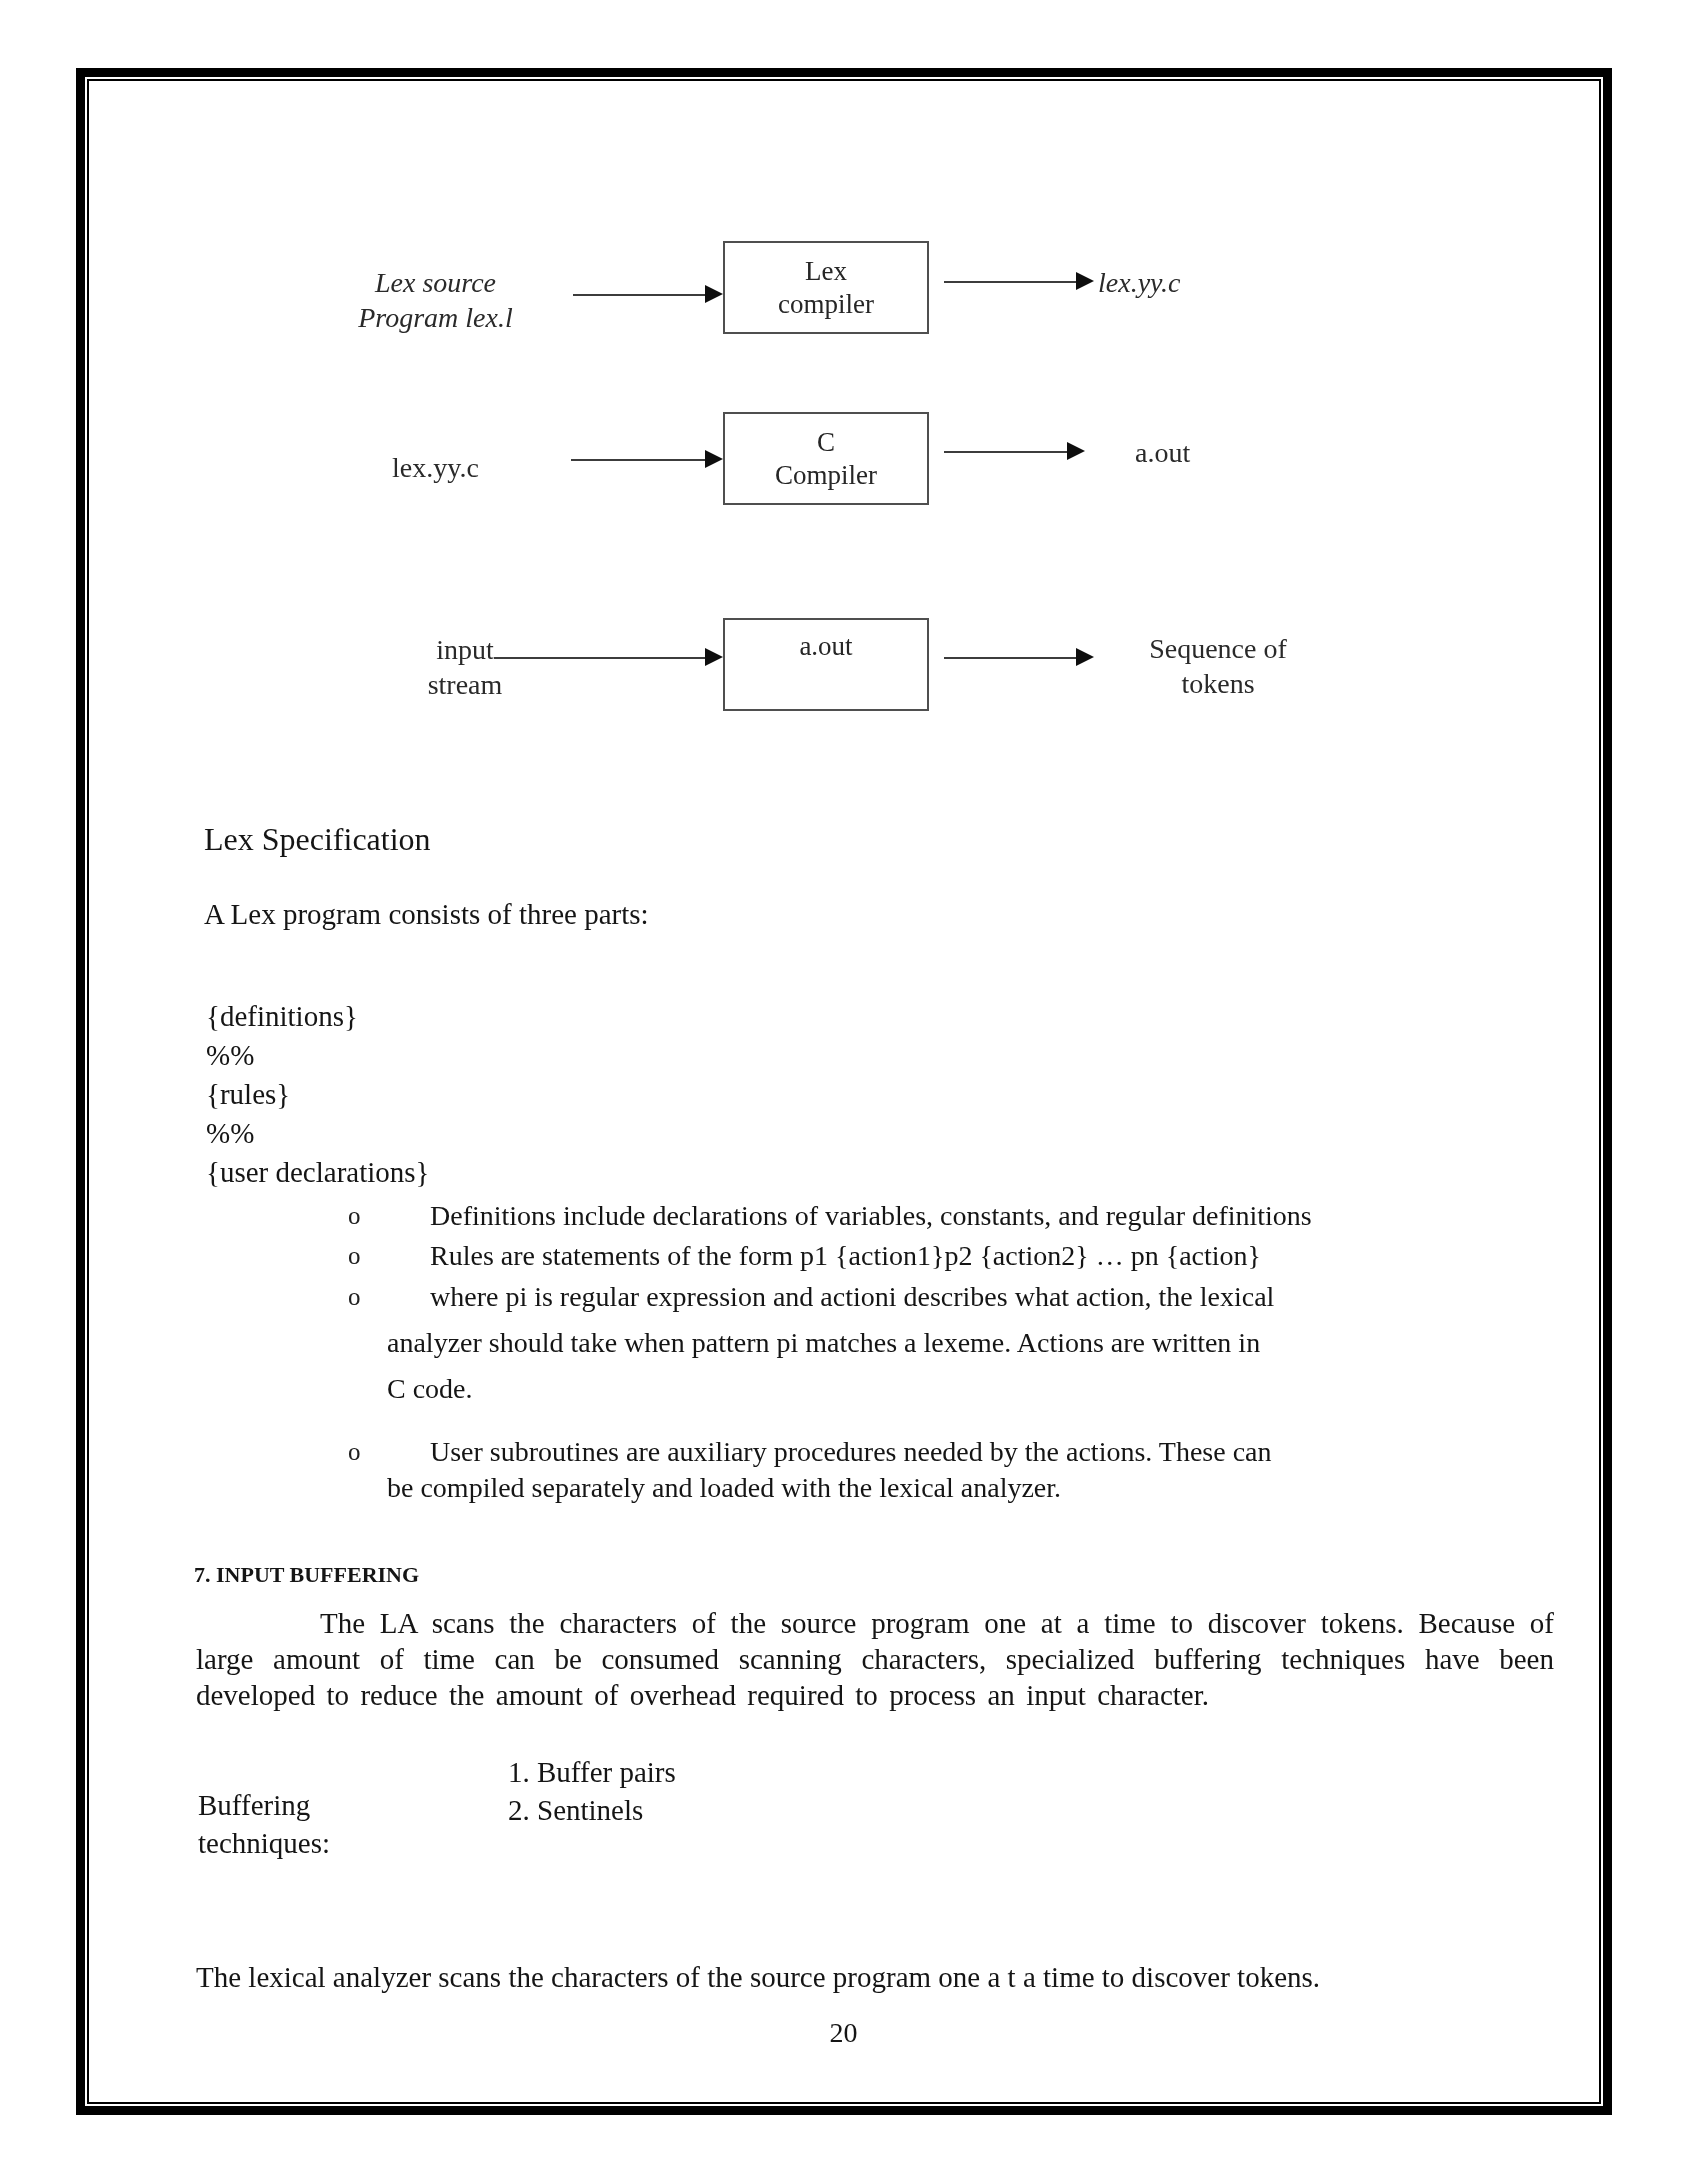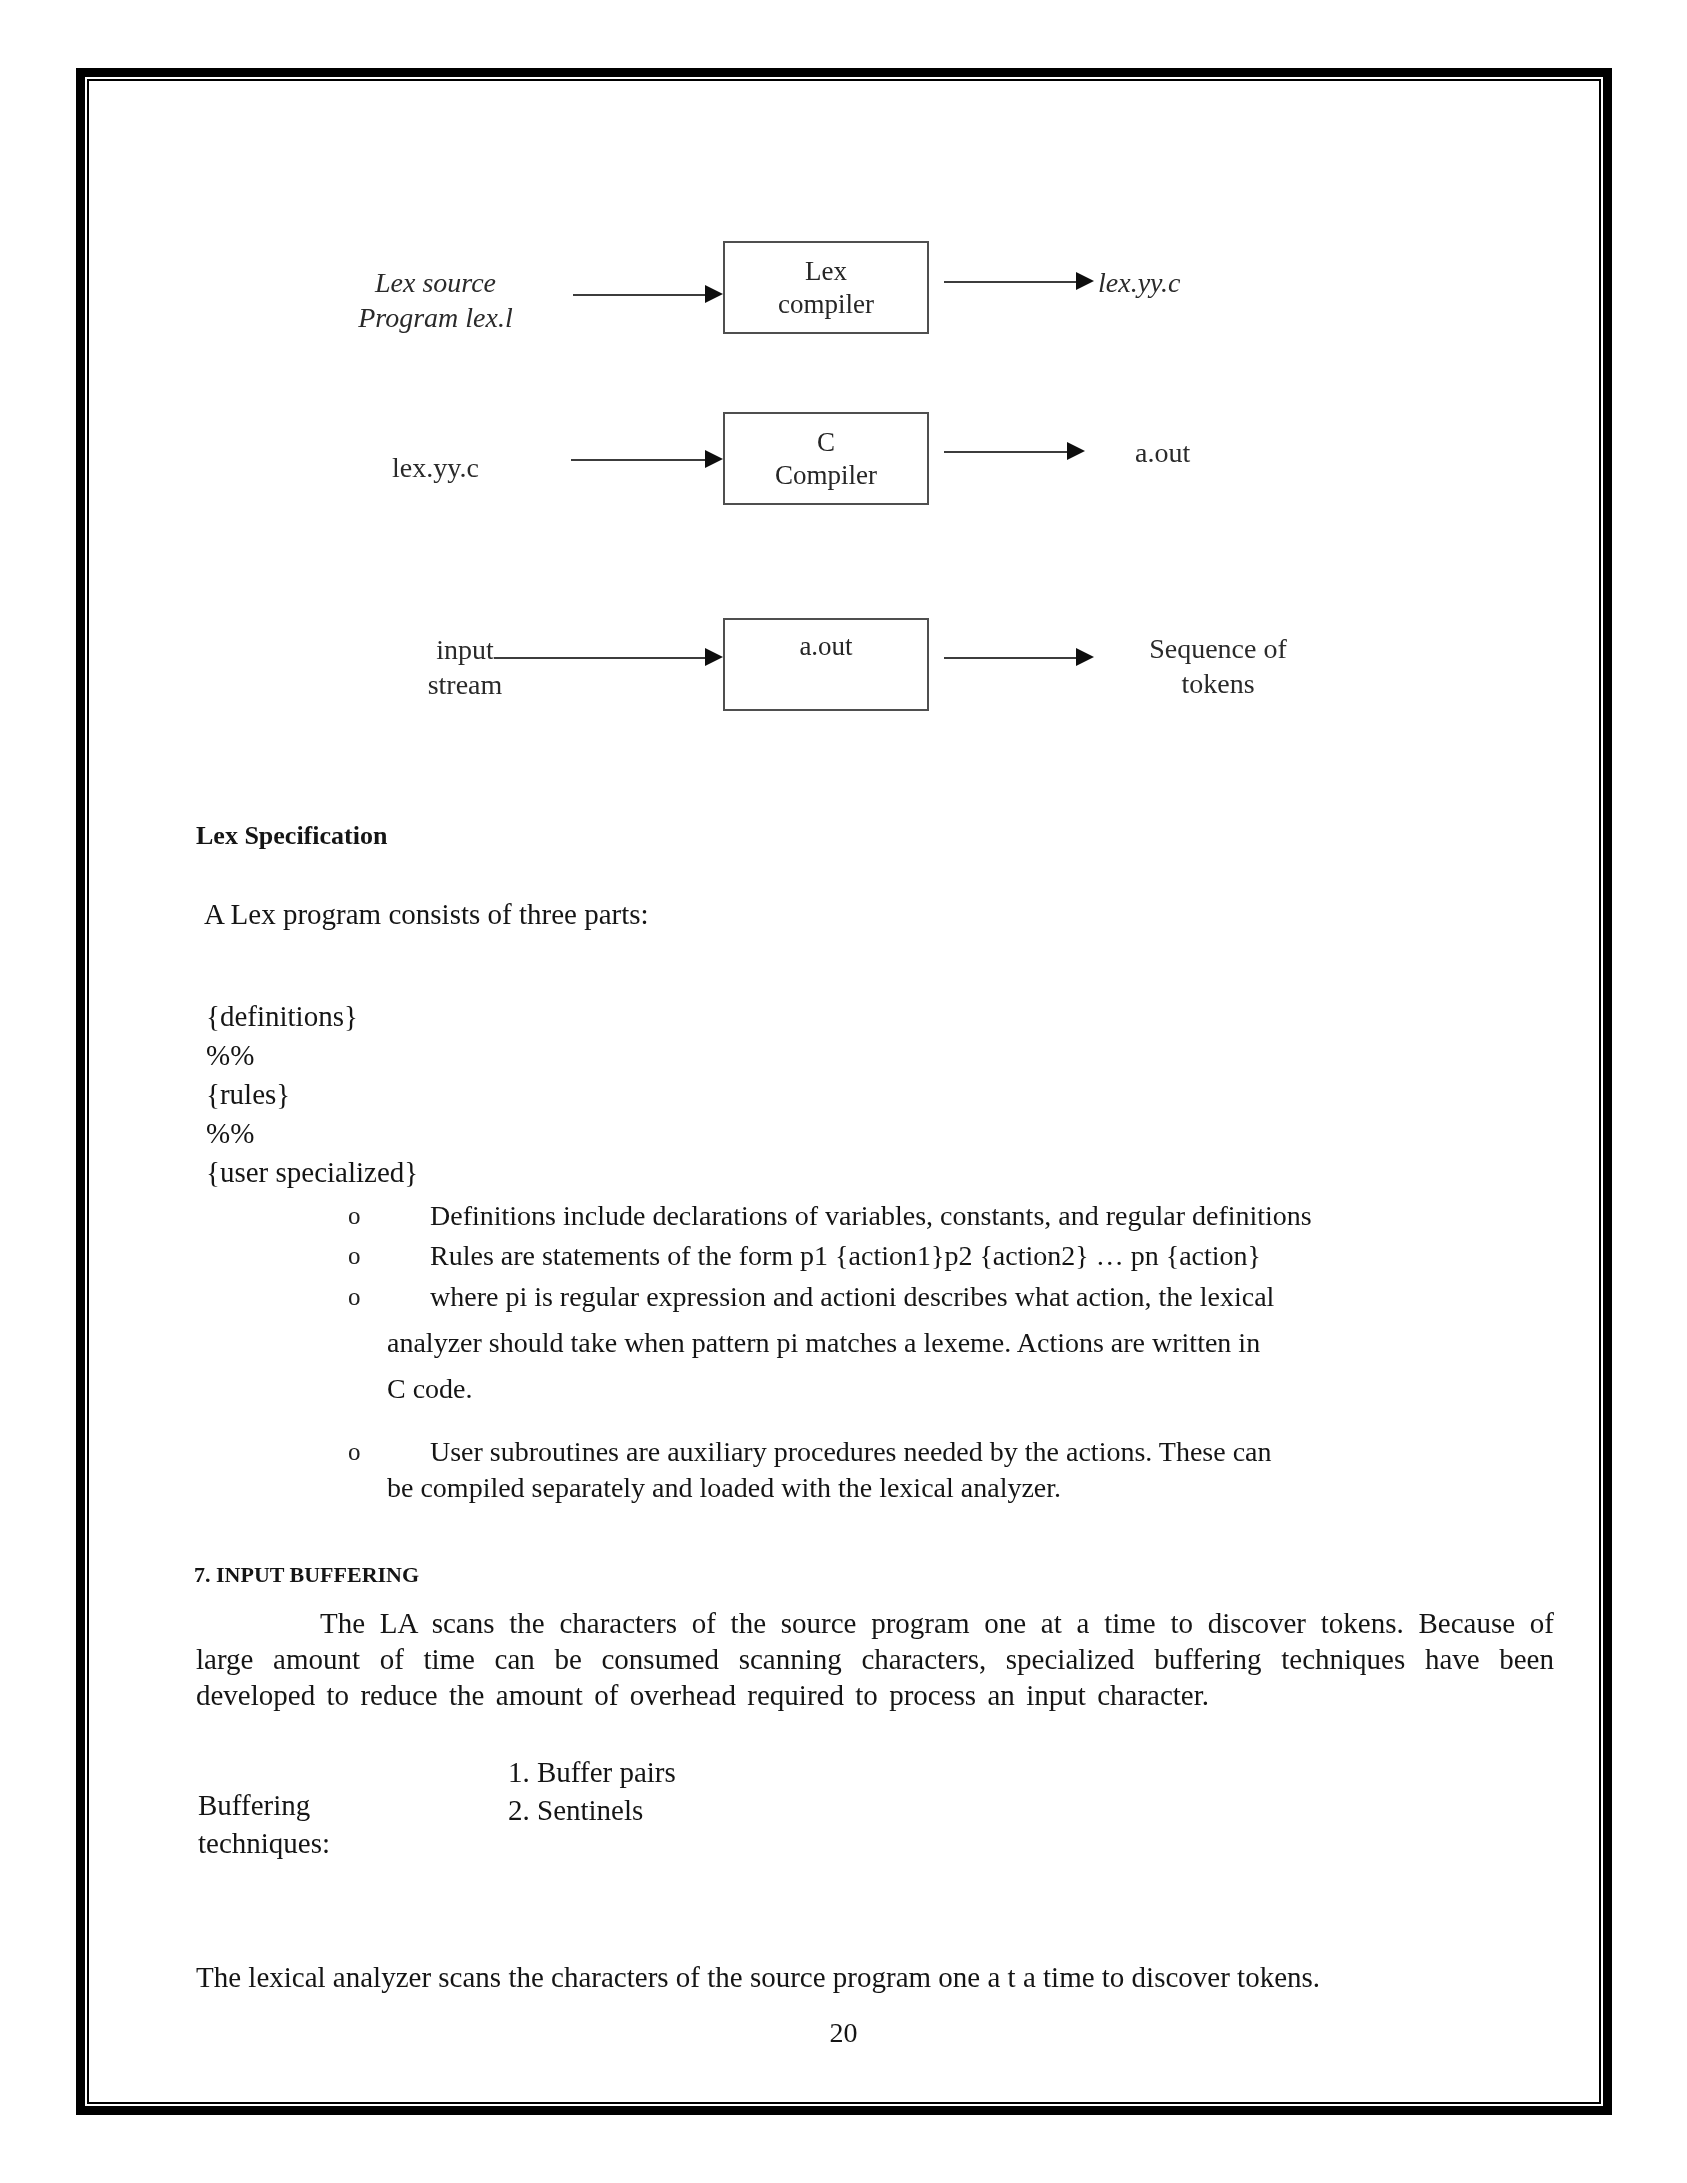--- a/index.html
+++ b/index.html
@@ -37,21 +37,21 @@
   .r2-arrow2{left:944px;top:451px;width:124px;}
   .r2-right{left:1135px;top:435px;width:132px;text-align:left;}
   .r3-left {left:354px;top:632px;width:222px;}
   .r3-arrow{left:494px;top:657px;width:212px;}
   .r3-box  {left:723px;top:618px;}
   .r3-arrow2{left:944px;top:657px;width:133px;}
   .r3-right{left:1115px;top:631px;width:206px;}
 
   
   .abs{position:absolute;}
-  .h1{left:196px;top:821px;font-size:26px;font-weight:bold;}
+  .h1{left:204px;top:821px;font-size:32px;font-weight:normal;}
   .intro{left:204px;top:898px;font-size:29px;}
   .code{left:206px;top:969px;font-size:29px;line-height:39px;margin-top:28px;}
   .bullets{left:348px;top:1196px;width:1153px;font-size:28px;}
   .bullet-item{display:flex;}
   .bullet-marker{width:39px;flex:0 0 39px;font-size:25px;color:#202020;}
   .bullet-text{flex:1;white-space:pre-line;}
   .bi-1,.bi-2{line-height:40px;white-space:nowrap;}
   .bi-3{line-height:46px;margin-top:-1.6px;}
   .bi-4{line-height:36px;margin-top:21.4px;}
   .bold{font-weight:normal;margin-left:43px;}
@@ -96,21 +96,21 @@
 tokens</div>
 </div>
 
 <div class="abs h1">Lex Specification</div>
 <div class="abs intro">A Lex program consists of three parts:</div>
 <div class="abs code">
   <div>{definitions}</div>
   <div>%%</div>
   <div>{rules}</div>
   <div>%%</div>
-  <div>{user specialized}</div>
+  <div>{user declarations}</div>
 </div>
 
 <div class="abs bullets">
   <div class="bullet-item bi-1">
     <span class="bullet-marker">o</span>
     <span class="bullet-text"><span class="bold">Definitions</span><span> include declarations of variables, constants, and regular definitions</span></span>
   </div>
   <div class="bullet-item bi-2">
     <span class="bullet-marker">o</span>
     <span class="bullet-text"><span class="bold">Rules</span><span> are statements of the form p1 {action1}p2 {action2} … pn {action}</span></span>

